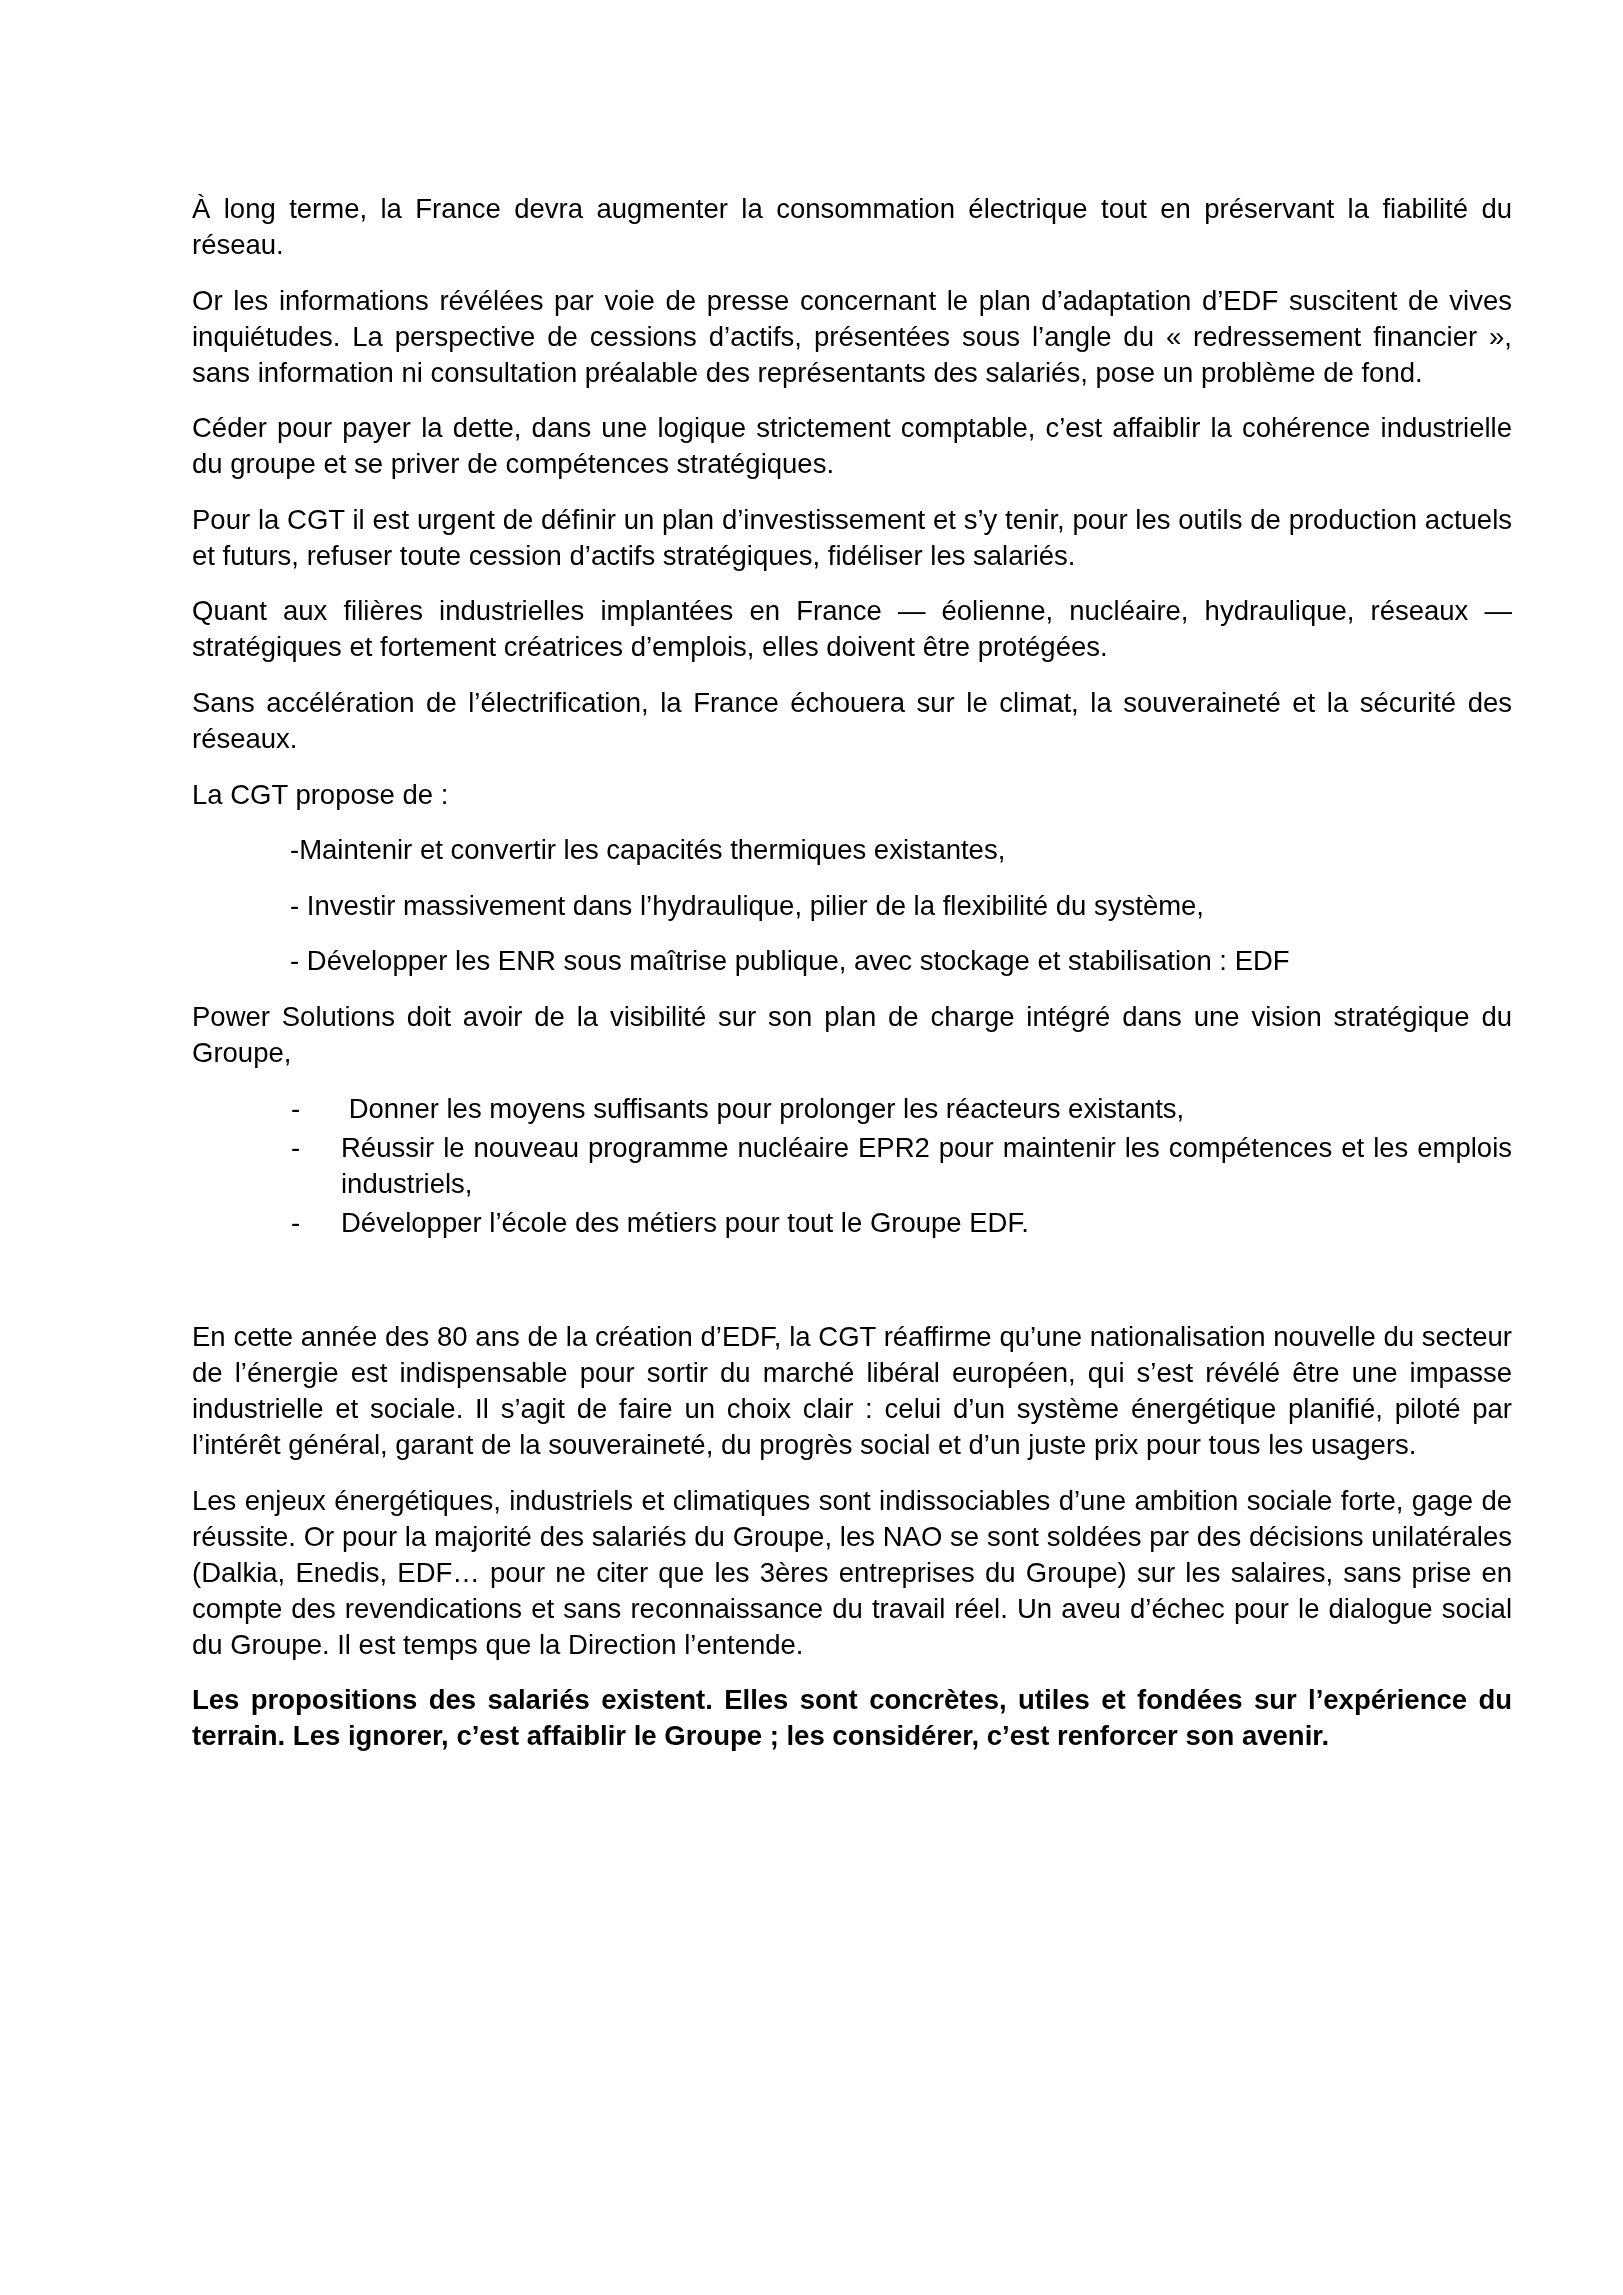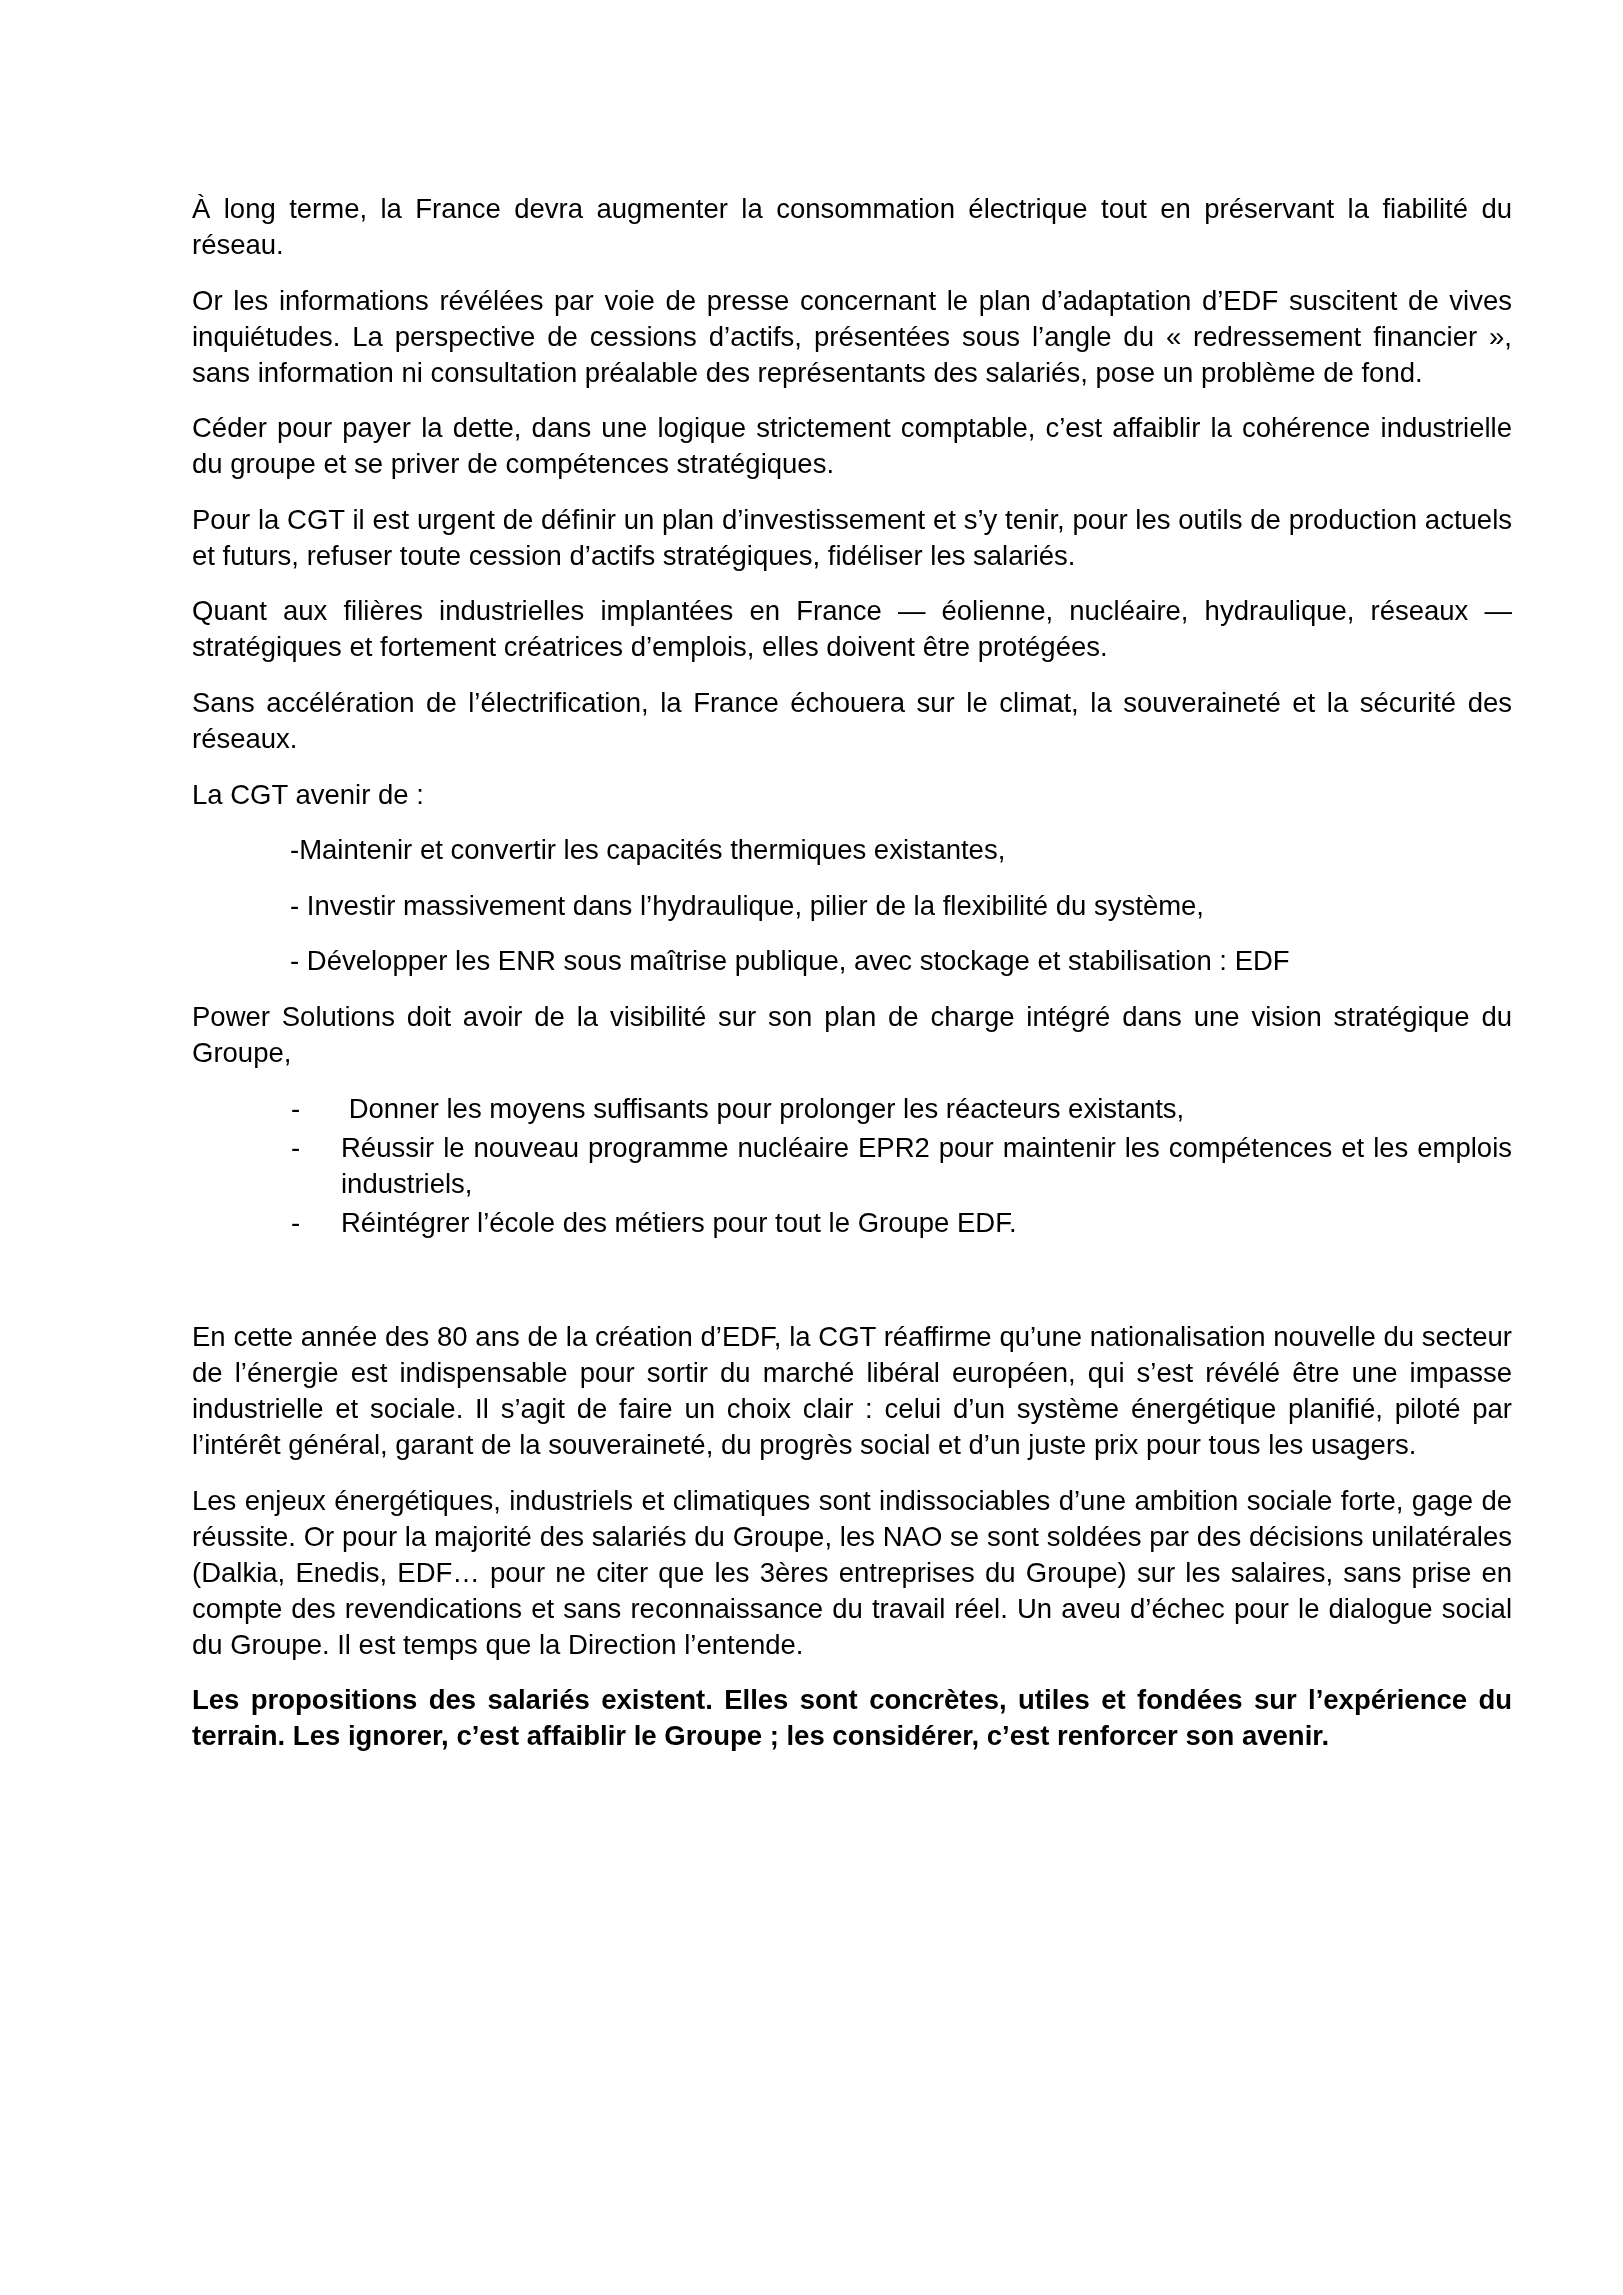--- a/index.html
+++ b/index.html
@@ -63,35 +63,35 @@
   <p class="para">Or les informations révélées par voie de presse concernant le plan d’adaptation d’EDF suscitent de vives inquiétudes. La perspective de cessions d’actifs, présentées sous l’angle du « redressement financier », sans information ni consultation préalable des représentants des salariés, pose un problème de fond.</p>
 
   <p class="para">Céder pour payer la dette, dans une logique strictement comptable, c’est affaiblir la cohérence industrielle du groupe et se priver de compétences stratégiques.</p>
 
   <p class="para">Pour la CGT il est urgent de définir un plan d’investissement et s’y tenir, pour les outils de production actuels et futurs, refuser toute cession d’actifs stratégiques, fidéliser les salariés.</p>
 
   <p class="para">Quant aux filières industrielles implantées en France — éolienne, nucléaire, hydraulique, réseaux — stratégiques et fortement créatrices d’emplois, elles doivent être protégées.</p>
 
   <p class="para">Sans accélération de l’électrification, la France échouera sur le climat, la souveraineté et la sécurité des réseaux.</p>
 
-  <p class="para">La CGT avenir de :</p>
+  <p class="para">La CGT propose de :</p>
 
 
   <p class="para tab-indent">-Maintenir et convertir les capacités thermiques existantes,</p>
 
   <p class="para tab-indent">- Investir massivement dans l’hydraulique, pilier de la flexibilité du système,</p>
 
   <p class="para tab-indent">- Développer les ENR sous maîtrise publique, avec stockage et stabilisation : EDF</p>
 
   <p class="para">Power Solutions doit avoir de la visibilité sur son plan de charge intégré dans une vision stratégique du Groupe,</p>
 
   <ul class="dash-list">
     <li>&nbsp;Donner les moyens suffisants pour prolonger les réacteurs existants,</li>
     <li>Réussir le nouveau programme nucléaire EPR2 pour maintenir les compétences et les emplois industriels,</li>
-    <li>Réintégrer l’école des métiers pour tout le Groupe EDF.</li>
+    <li>Développer l’école des métiers pour tout le Groupe EDF.</li>
   </ul>
 
   <p class="para space-before">En cette année des 80 ans de la création d’EDF, la CGT réaffirme qu’une nationalisation nouvelle du secteur de l’énergie est indispensable pour sortir du marché libéral européen, qui s’est révélé être une impasse industrielle et sociale. Il s’agit de faire un choix clair : celui d’un système énergétique planifié, piloté par l’intérêt général, garant de la souveraineté, du progrès social et d’un juste prix pour tous les usagers.</p>
 
   <p class="para">Les enjeux énergétiques, industriels et climatiques sont indissociables d’une ambition sociale forte, gage de réussite. Or pour la majorité des salariés du Groupe, les NAO se sont soldées par des décisions unilatérales (Dalkia, Enedis, EDF… pour ne citer que les 3ères entreprises du Groupe) sur les salaires, sans prise en compte des revendications et sans reconnaissance du travail réel. Un aveu d’échec pour le dialogue social du Groupe. Il est temps que la Direction l’entende.</p>
 
 
   <p class="para bold">Les propositions des salariés existent. Elles sont concrètes, utiles et fondées sur l’expérience du terrain. Les ignorer, c’est affaiblir le Groupe ; les considérer, c’est renforcer son avenir.</p>
 
 </div>

